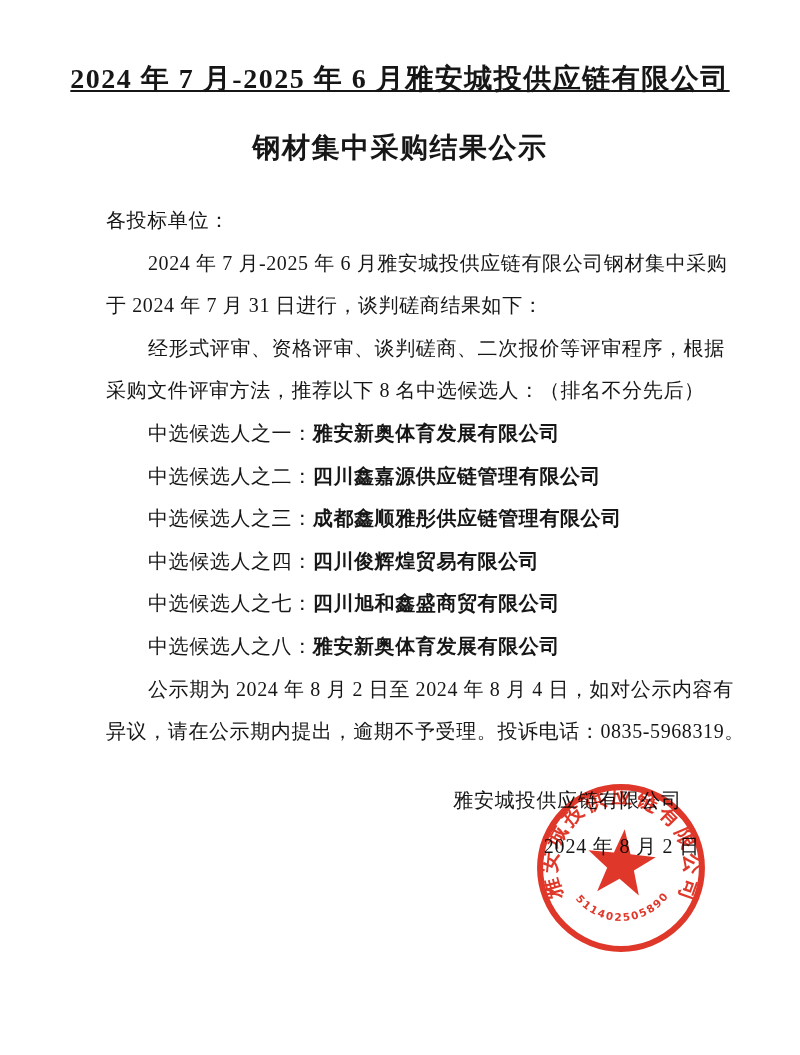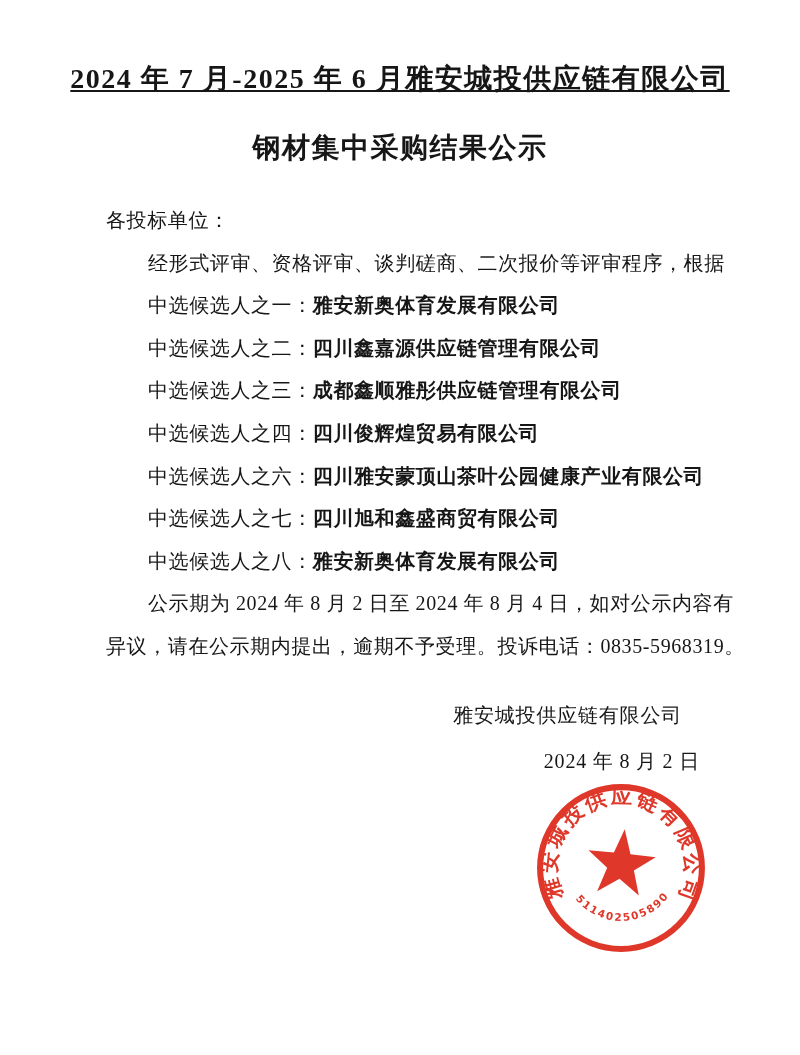--- a/index.html
+++ b/index.html
@@ -57,28 +57,30 @@
 
 <div class="page">
 
   <div class="title title-1">2024 年 7 月-2025 年 6 月雅安城投供应链有限公司</div>
   <div class="title title-2">钢材集中采购结果公示</div>
 
   <div class="doc-body">
 
     <div class="line">各投标单位：</div>
 
+    <div class="line indent">2024 年 7 月-2025 年 6 月雅安城投供应链有限公司钢材集中采购</div>
+    <div class="line">于 2024 年 7 月 31 日进行，谈判磋商结果如下：</div>
 
     <div class="line indent">经形式评审、资格评审、谈判磋商、二次报价等评审程序，根据</div>
+    <div class="line">采购文件评审方法，推荐以下 8 名中选候选人：（排名不分先后）</div>
 
     <div class="line indent"><span>中选候选人之一：</span><span class="cand-name">雅安新奥体育发展有限公司</span></div>
     <div class="line indent"><span>中选候选人之二：</span><span class="cand-name">四川鑫嘉源供应链管理有限公司</span></div>
     <div class="line indent"><span>中选候选人之三：</span><span class="cand-name">成都鑫顺雅彤供应链管理有限公司</span></div>
     <div class="line indent"><span>中选候选人之四：</span><span class="cand-name">四川俊辉煌贸易有限公司</span></div>
-    <div class="line indent"><span>中选候选人之六：</span><span class="cand-name">四川雅安蒙顶山茶叶公园健康产业有限公司</span></div>
     <div class="line indent"><span>中选候选人之七：</span><span class="cand-name">四川旭和鑫盛商贸有限公司</span></div>
     <div class="line indent"><span>中选候选人之八：</span><span class="cand-name">雅安新奥体育发展有限公司</span></div>
 
     <div class="line indent">公示期为 2024 年 8 月 2 日至 2024 年 8 月 4 日，如对公示内容有</div>
     <div class="line">异议，请在公示期内提出，逾期不予受理。投诉电话：0835-5968319。</div>
   </div>
 
   <div class="sig sig-company">雅安城投供应链有限公司</div>
   <div class="sig sig-date">2024 年 8 月 2 日</div>
 

